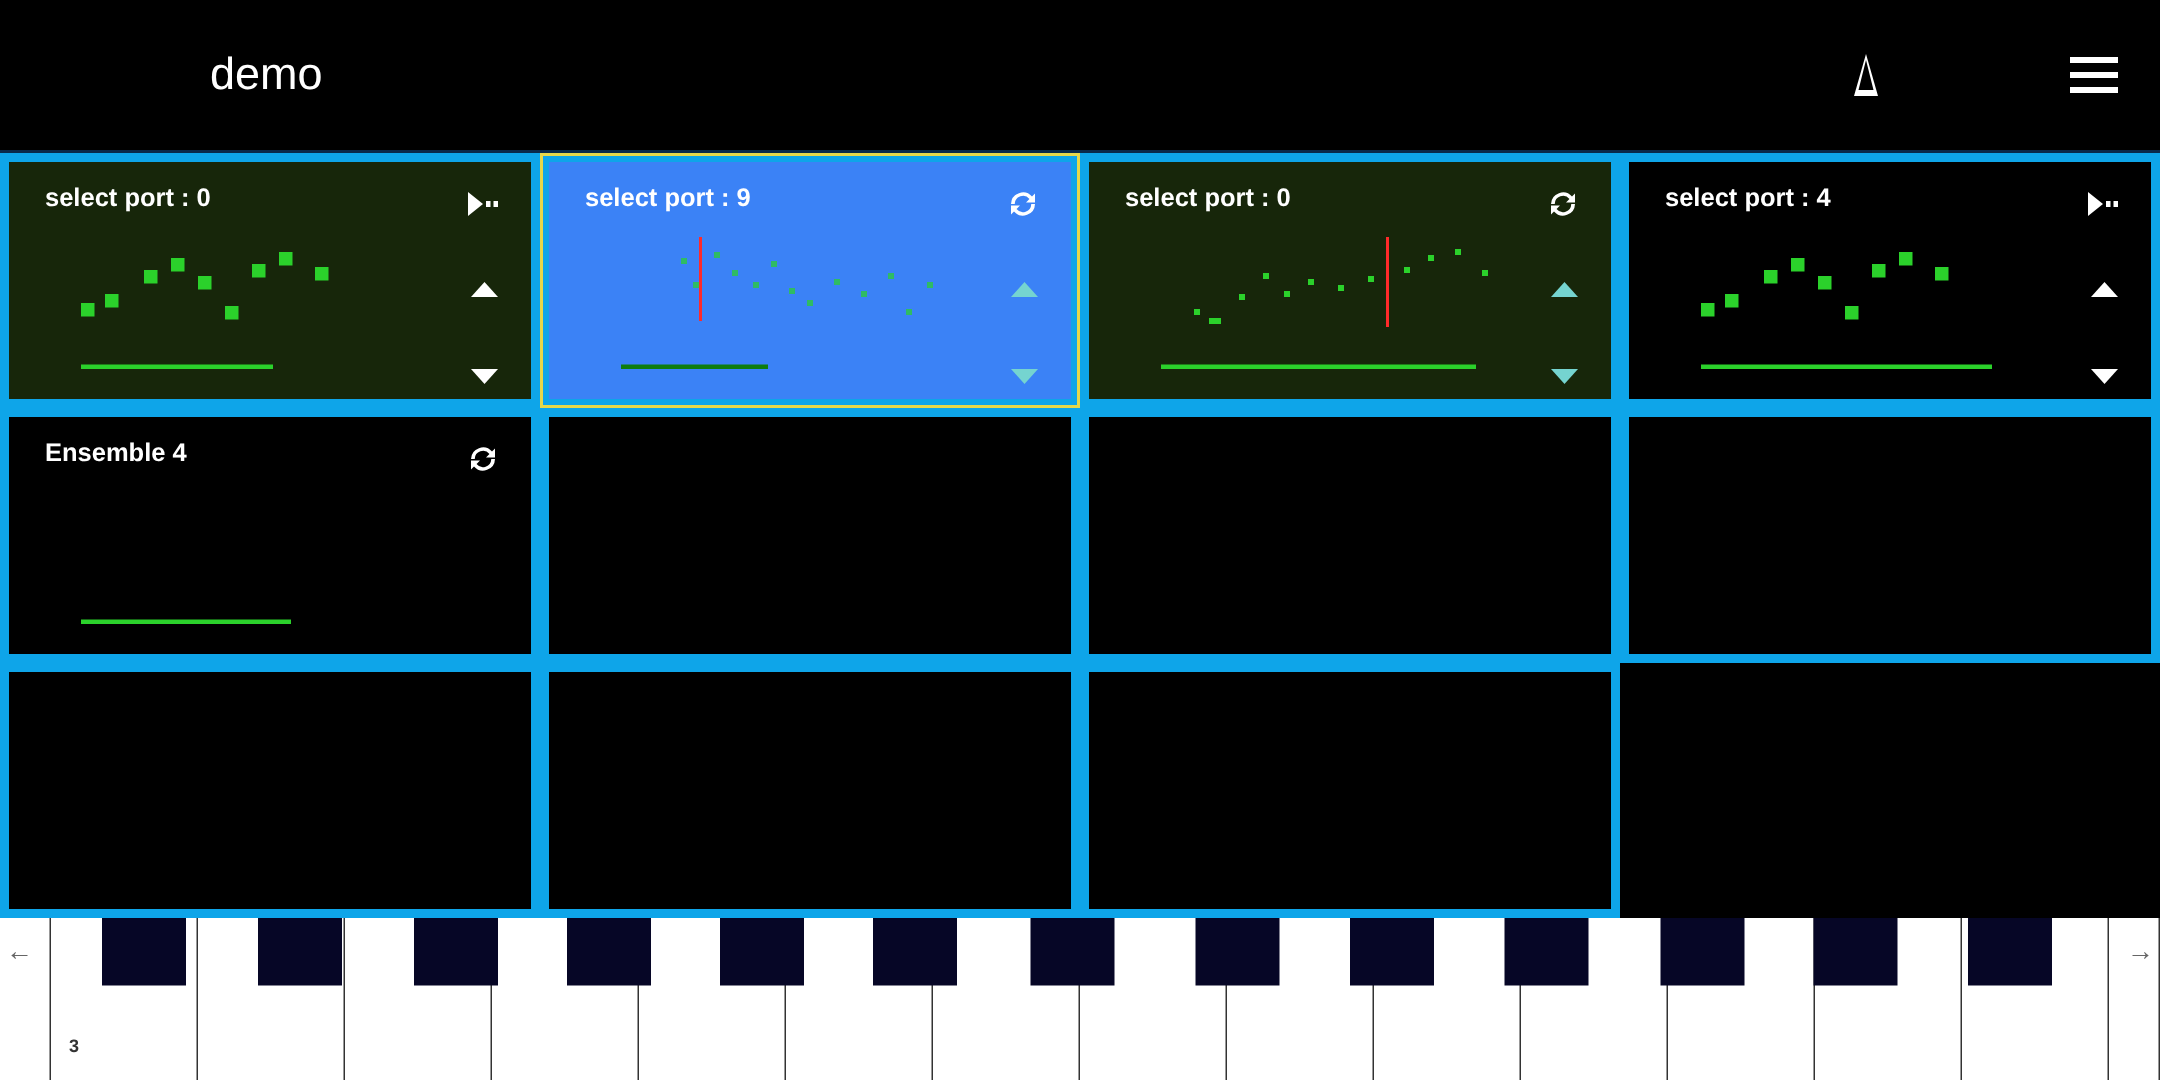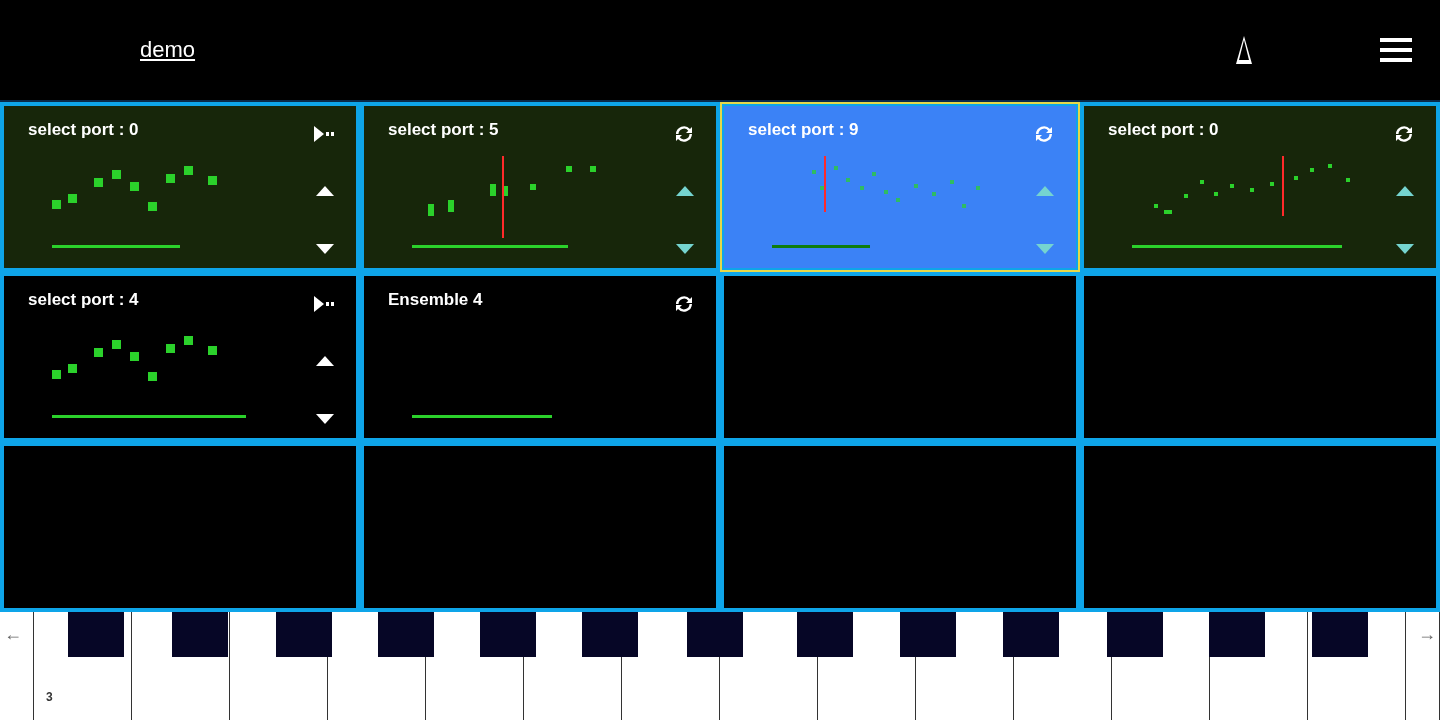--- a/index.html
+++ b/index.html
@@ -1,25 +1,25 @@
 <!DOCTYPE html>
 <html><head>
 <meta charset="utf-8">
 <style>
   * { box-sizing: border-box; margin: 0; padding: 0; }
   html, body { width: 1440px; height: 720px; background: #000; font-family: Arial, Helvetica, sans-serif; overflow: hidden; }
   .header { height: 102px; display: flex; align-items: center; padding: 0 32px 0 140px; border-bottom: 2px solid #0a2a4a; position: relative; }
-  .title { color: #fff; font-size: 22px; font-weight: 400; text-decoration: underline; }
+  .title { color: #fff; font-size: 30px; font-weight: 400; }
   .header-right { position: absolute; right: 28px; display: flex; align-items: center; gap: 120px; }
   .metronome { width: 32px; height: 32px; }
   .menu-icon { width: 32px; height: 24px; display: flex; flex-direction: column; justify-content: space-between; cursor: pointer; }
   .menu-icon span { height: 4px; background: #fff; }
 
   .grid { display: grid; grid-template-columns: repeat(4, 1fr); grid-template-rows: repeat(3, 170px); width: 1440px; height: 510px; }
-  .cell { border: 4px solid #0ea5e9; position: relative; background: #000; }
+  .cell { border: 6px solid #0ea5e9; position: relative; background: #000; }
   .cell.active-bg { background: #17260a; }
   .cell.selected { outline: 2px solid #e6d84a; outline-offset: -2px; background: #3b82f6; }
   .cell-label { position: absolute; top: 14px; left: 24px; color: #fff; font-size: 17px; font-weight: 600; }
   .cell-icon { position: absolute; top: 16px; right: 20px; width: 24px; height: 24px; }
   .cell-icon.white svg path, .cell-icon.white svg polygon, .cell-icon.white svg circle { fill: #fff; }
   .up-arrow { position: absolute; right: 22px; width: 0; height: 0; border-left: 9px solid transparent; border-right: 9px solid transparent; cursor: pointer; }
   .down-arrow { position: absolute; right: 22px; width: 0; height: 0; border-left: 9px solid transparent; border-right: 9px solid transparent; cursor: pointer; }
   .up-arrow { top: 80px; border-bottom: 10px solid #75d4d0;}
   .down-arrow { top: 138px; border-top: 10px solid #75d4d0;}
   .up-arrow.white { border-bottom-color:#fff;}
@@ -82,41 +82,20 @@
       <span class="note" style="left:68px; top:14px;"></span>
       <span class="note" style="left:86px; top:26px;"></span>
       <span class="note" style="left:104px; top:46px;"></span>
       <span class="note" style="left:122px; top:18px;"></span>
       <span class="note" style="left:140px; top:10px;"></span>
       <span class="note" style="left:164px; top:20px;"></span>
     </div>
     <div class="progress" style="width:128px;"></div>
   </div>
 
-  <div class="cell active-bg">
-    <div class="cell-label">select port : 5</div>
-    <span class="cell-icon white">
-      <svg viewBox="0 0 24 24">
-          <path d="M4 12a8 8 0 0 1 14-5l2-2v6h-6l2.3-2.3A5.5 5.5 0 0 0 6.5 12H4zm16 0a8 8 0 0 1-14 5l-2 2v-6h6l-2.3 2.3A5.5 5.5 0 0 0 17.5 12H20z" fill="#fff"></path>
-        </svg>
-    </span>
-    <div class="up-arrow"></div>
-    <div class="down-arrow"></div>
-    <div class="notes">
-      <span class="note" style="left:24px; top:48px; height:12px; width:6px;"></span>
-      <span class="note" style="left:44px; top:44px; height:12px; width:6px;"></span>
-      <span class="note" style="left:86px; top:28px; height:12px; width:6px;"></span>
-      <span class="note" style="left:98px; top:30px; height:10px; width:6px;"></span>
-      <span class="playhead" style="left:98px;"></span>
-      <span class="note" style="left:126px; top:28px; width:6px; height:6px;"></span>
-      <span class="note" style="left:162px; top:10px; width:6px; height:6px;"></span>
-      <span class="note" style="left:186px; top:10px; width:6px; height:6px;"></span>
-    </div>
-    <div class="progress" style="width:156px;"></div>
-  </div>
 
   <div class="cell selected">
     <div class="cell-label">select port : 9</div>
     <span class="cell-icon white">
       <svg viewBox="0 0 24 24">
           <path d="M4 12a8 8 0 0 1 14-5l2-2v6h-6l2.3-2.3A5.5 5.5 0 0 0 6.5 12H4zm16 0a8 8 0 0 1-14 5l-2 2v-6h6l-2.3 2.3A5.5 5.5 0 0 0 17.5 12H20z" fill="#fff"></path>
         </svg>
     </span>
     <div class="up-arrow"></div>
     <div class="down-arrow"></div>

